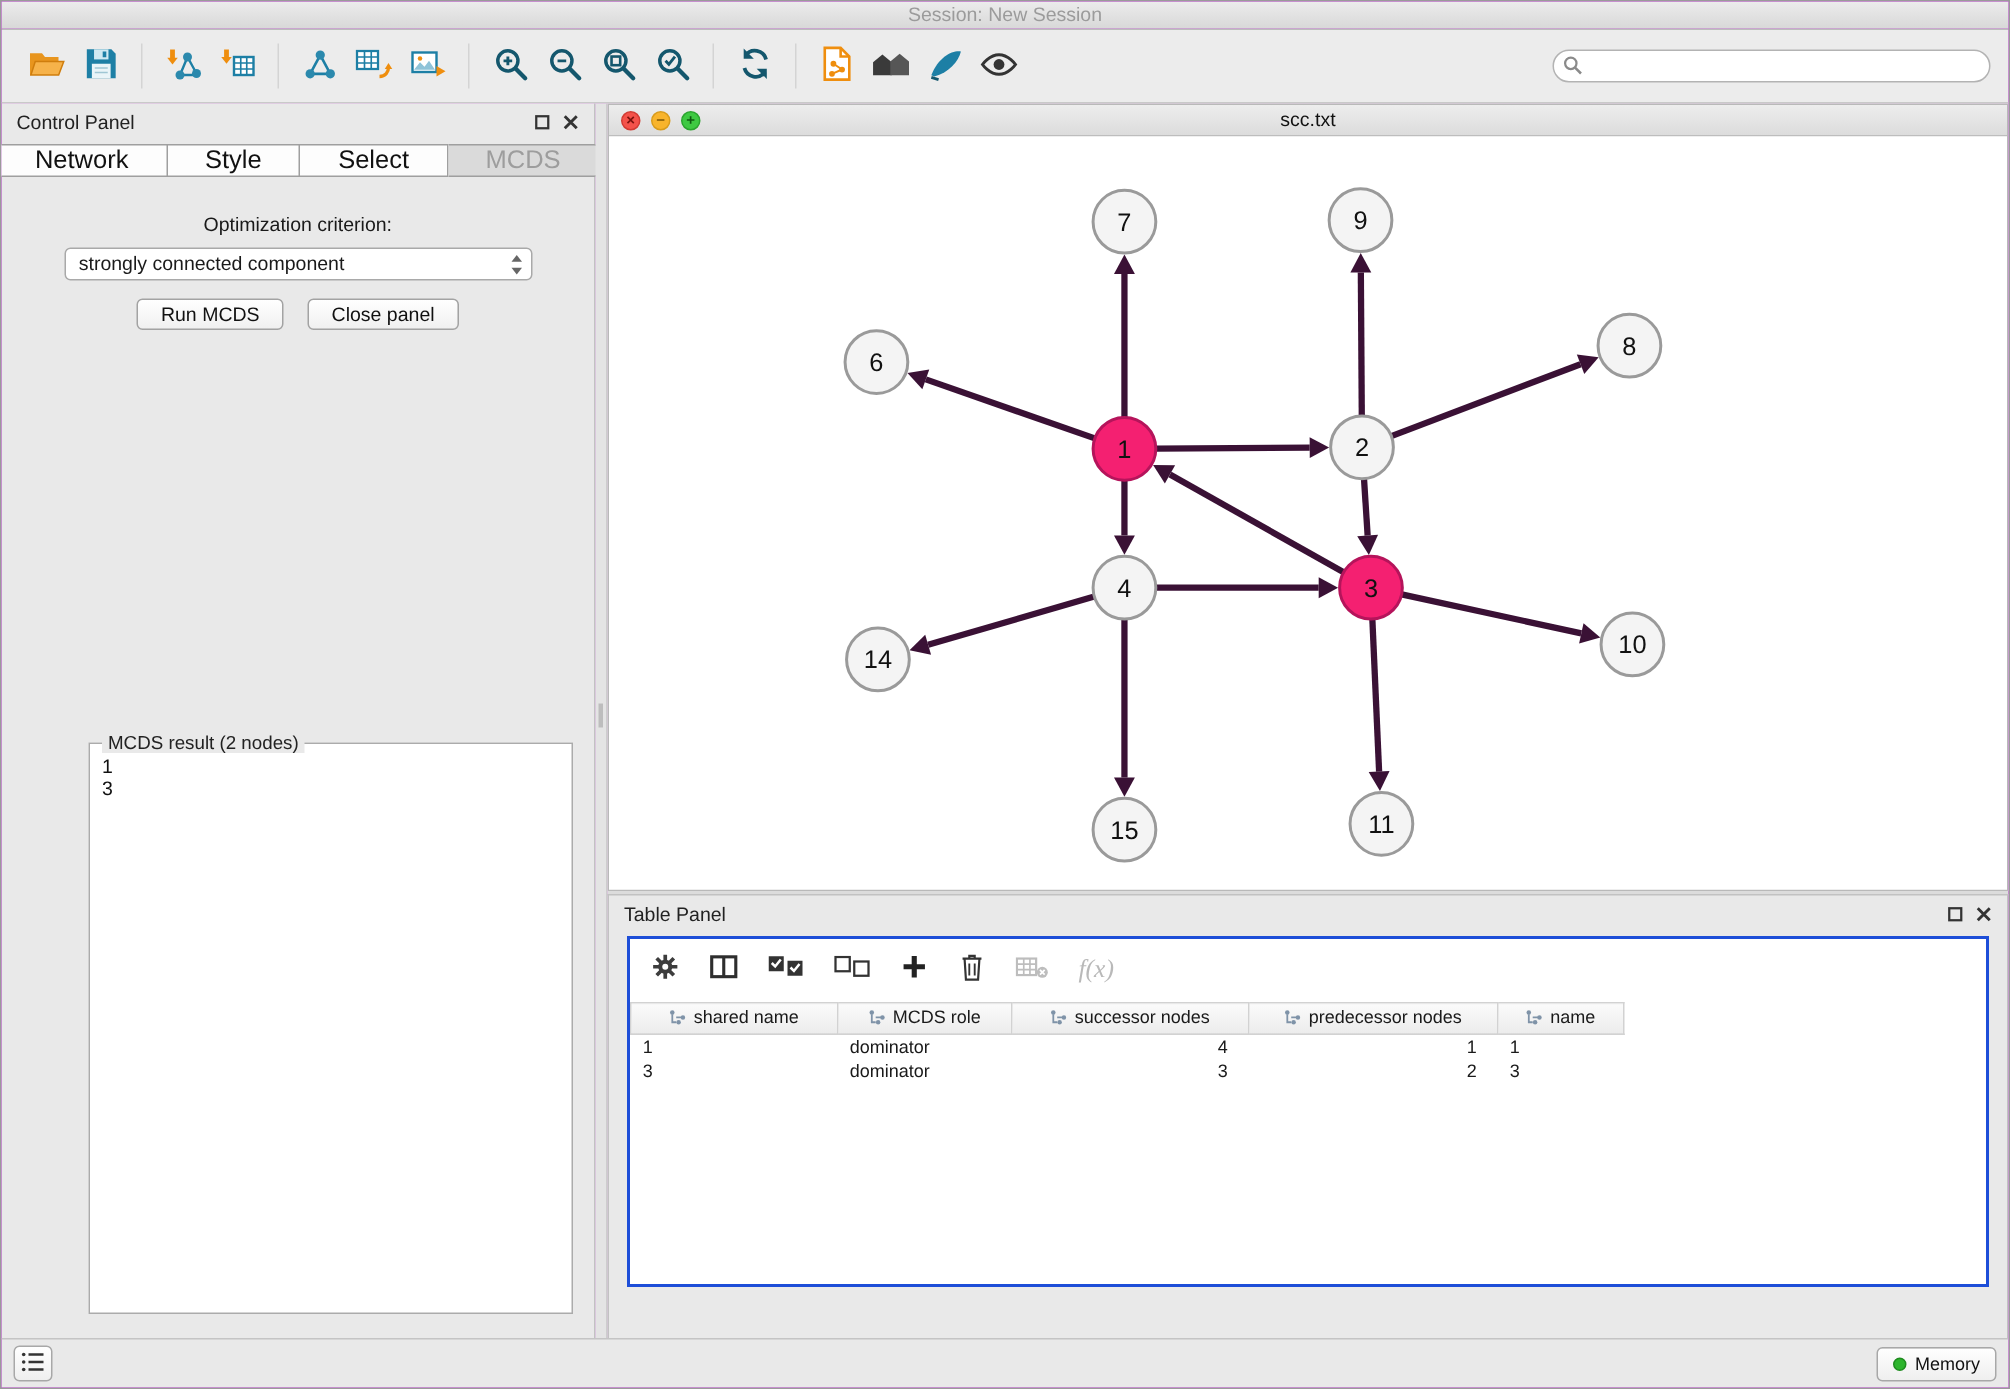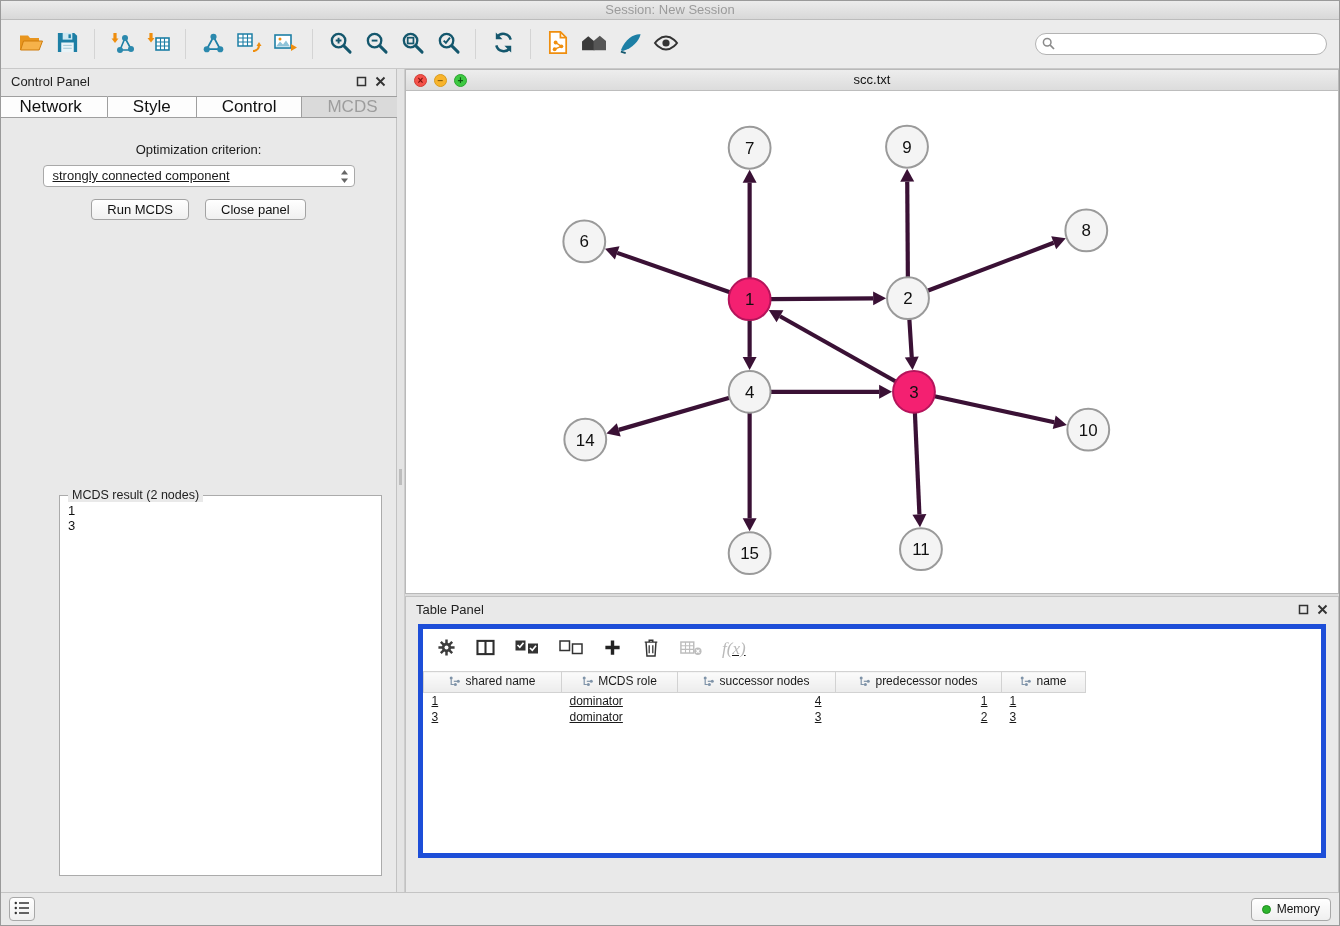--- a/index.html
+++ b/index.html
@@ -46,21 +46,21 @@
     background:#fdfdfd; border:1px solid #9f9f9f; border-left:none;
     padding:2px 25px; font-size:17px; color:#111; cursor:default; line-height:16px;
   }
   .tab:first-child { border-left:1px solid #9f9f9f; border-radius:4px 0 0 4px; }
   .tab:last-child { border-radius:0 4px 4px 0; }
   .tab.active { background:#dadada; color:#9d9d9d; }
   .opt-label { text-align:center; margin-top:24px; font-size:13px; }
   .select {
     position:relative; width:312px; height:22px; margin:8px auto 8px auto;
     background:#fff; border:1px solid #a9a9a9; border-radius:4px;
-    line-height:20px; padding:0 26px 0 9px; font-size:13px;text-decoration:underline;
+    line-height:20px; padding:0 26px 0 9px; font-size:13px;
   }
   .select .chev { position:absolute; right:5px; top:3px; }
   .btnrow { display:flex; justify-content:center; gap:16px; margin-top:12px; }
   .btn {
     background:linear-gradient(#ffffff,#f0f0f0); border:1px solid #a3a3a3; border-radius:4px;
     padding:2px 15px; font-size:13px; color:#111; cursor:default;
   }
   .resultbox {
     position:absolute; left:10px; right:14px; top:426px; bottom:16px;
     background:#fff; border:1px solid #ababab;margin-left:48px;
@@ -92,21 +92,21 @@
   .light.green { background:#3ec942; border:1px solid #2ba52f; color:#0f5a12; }
   .netcanvas { position:absolute; left:0; top:21px; right:0; bottom:0; background:#fff; }
   .netcanvas svg { width:100%; height:100%; display:block; }
   
   .table-panel {
     position:absolute; left:404px; top:595px; right:0; bottom:33px;
     background:#e9e9e9; border:1px solid #c2c2c2; border-bottom:none;
   }
   .table-content {
     position:absolute; left:12px; right:12px; top:27px; bottom:34px;
-    background:#fff; border:5px solid #1d4ed8; overflow:hidden;text-decoration:underline;
+    background:#fff; border:2px solid #1d4ed8; overflow:hidden;
   }
   .table-toolbar { display:flex; align-items:center; gap:20px; height:40px; padding-left:14px; }
   .ticon { display:flex; align-items:center; justify-content:center; cursor:default; }
   .fx { font-family:"Liberation Serif", serif; font-style:italic; font-size:17px; color:#b9b9b9; }
   table.node-table { border-collapse:collapse; table-layout:fixed; font-size:12px; margin-top:2px; }
   table.node-table th {
     background:linear-gradient(#fbfbfb,#ececec); border:1px solid #d2d2d2;
     font-weight:normal; padding:2px 4px; text-align:center; height:18px; cursor:default;
     white-space:nowrap; overflow:hidden;margin-top:20px;
   }
@@ -320,21 +320,21 @@
         <span>
             <svg width="11" height="11">
               <path d="M1.5 1.5l8 8M9.5 1.5l-8 8" stroke="#333" stroke-width="1.9"></path>
             </svg>
           </span>
       </span>
     </div>
     <div class="tabs">
         <div class="tab">Network</div>
         <div class="tab">Style</div>
-        <div class="tab">Control</div>
+        <div class="tab">Select</div>
         <div class="tab active">MCDS</div>
       </div>
     <div class="opt-label">Optimization criterion:</div>
     <div class="select">
       <span>strongly connected component</span>
       <span class="chev">
         <svg width="9" height="15" viewBox="0 0 9 15">
             <path d="M4.5 1L8 5.5H1z" fill="#666"></path>
             <path d="M4.5 14L1 9.5h7z" fill="#666"></path>
           </svg>

